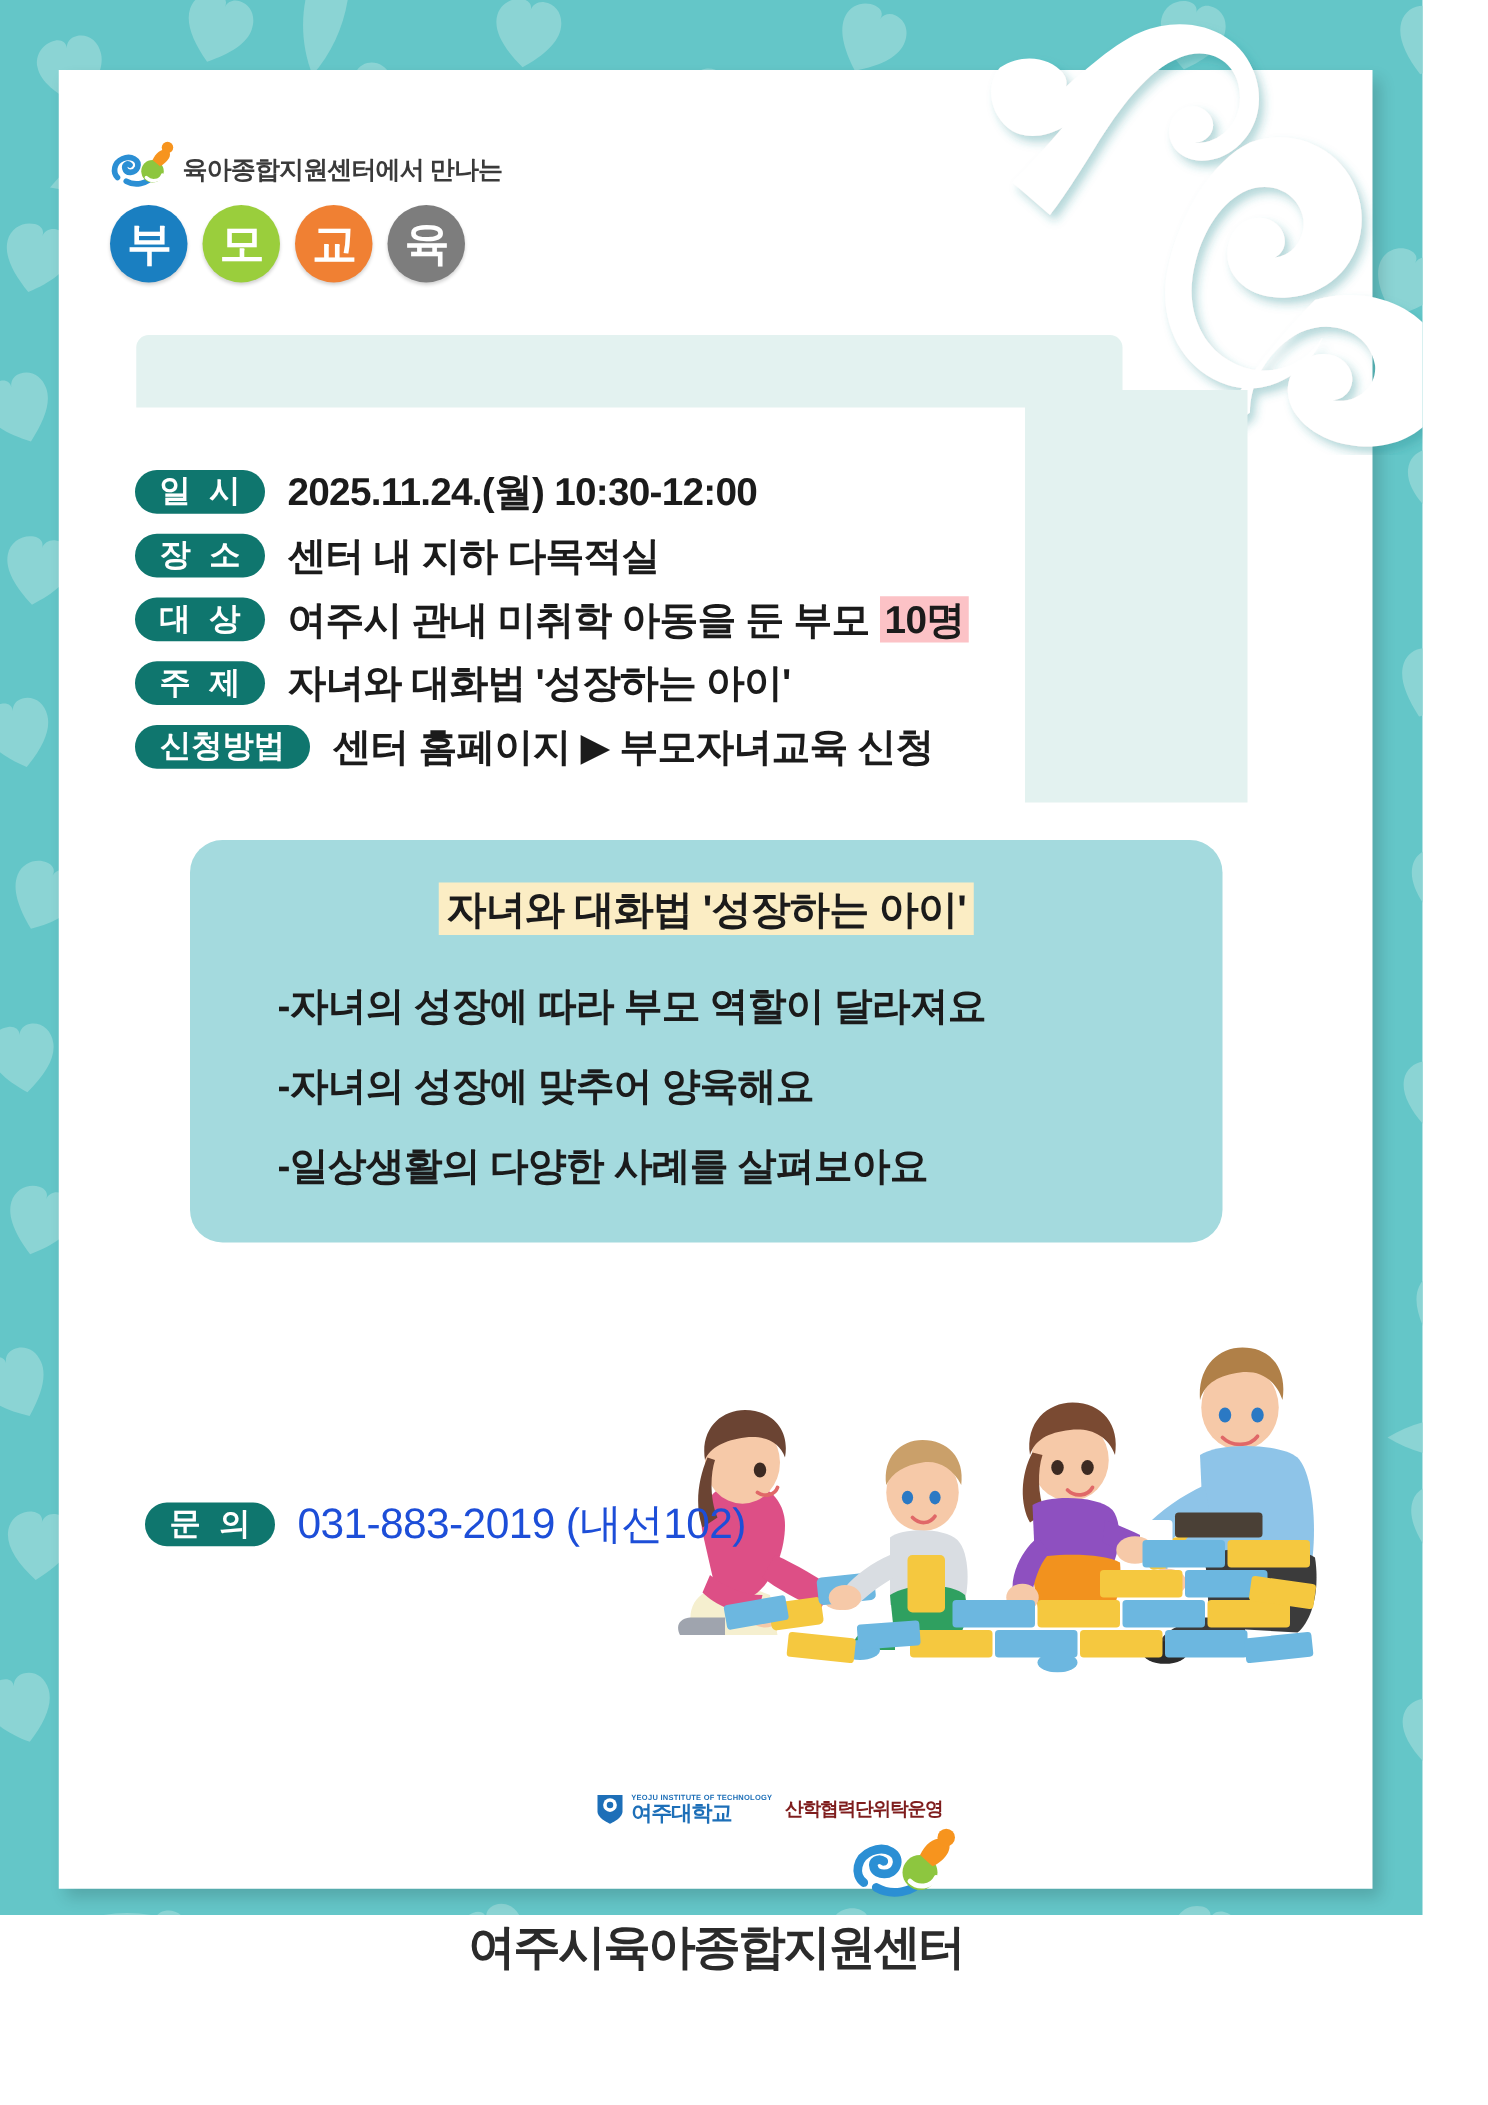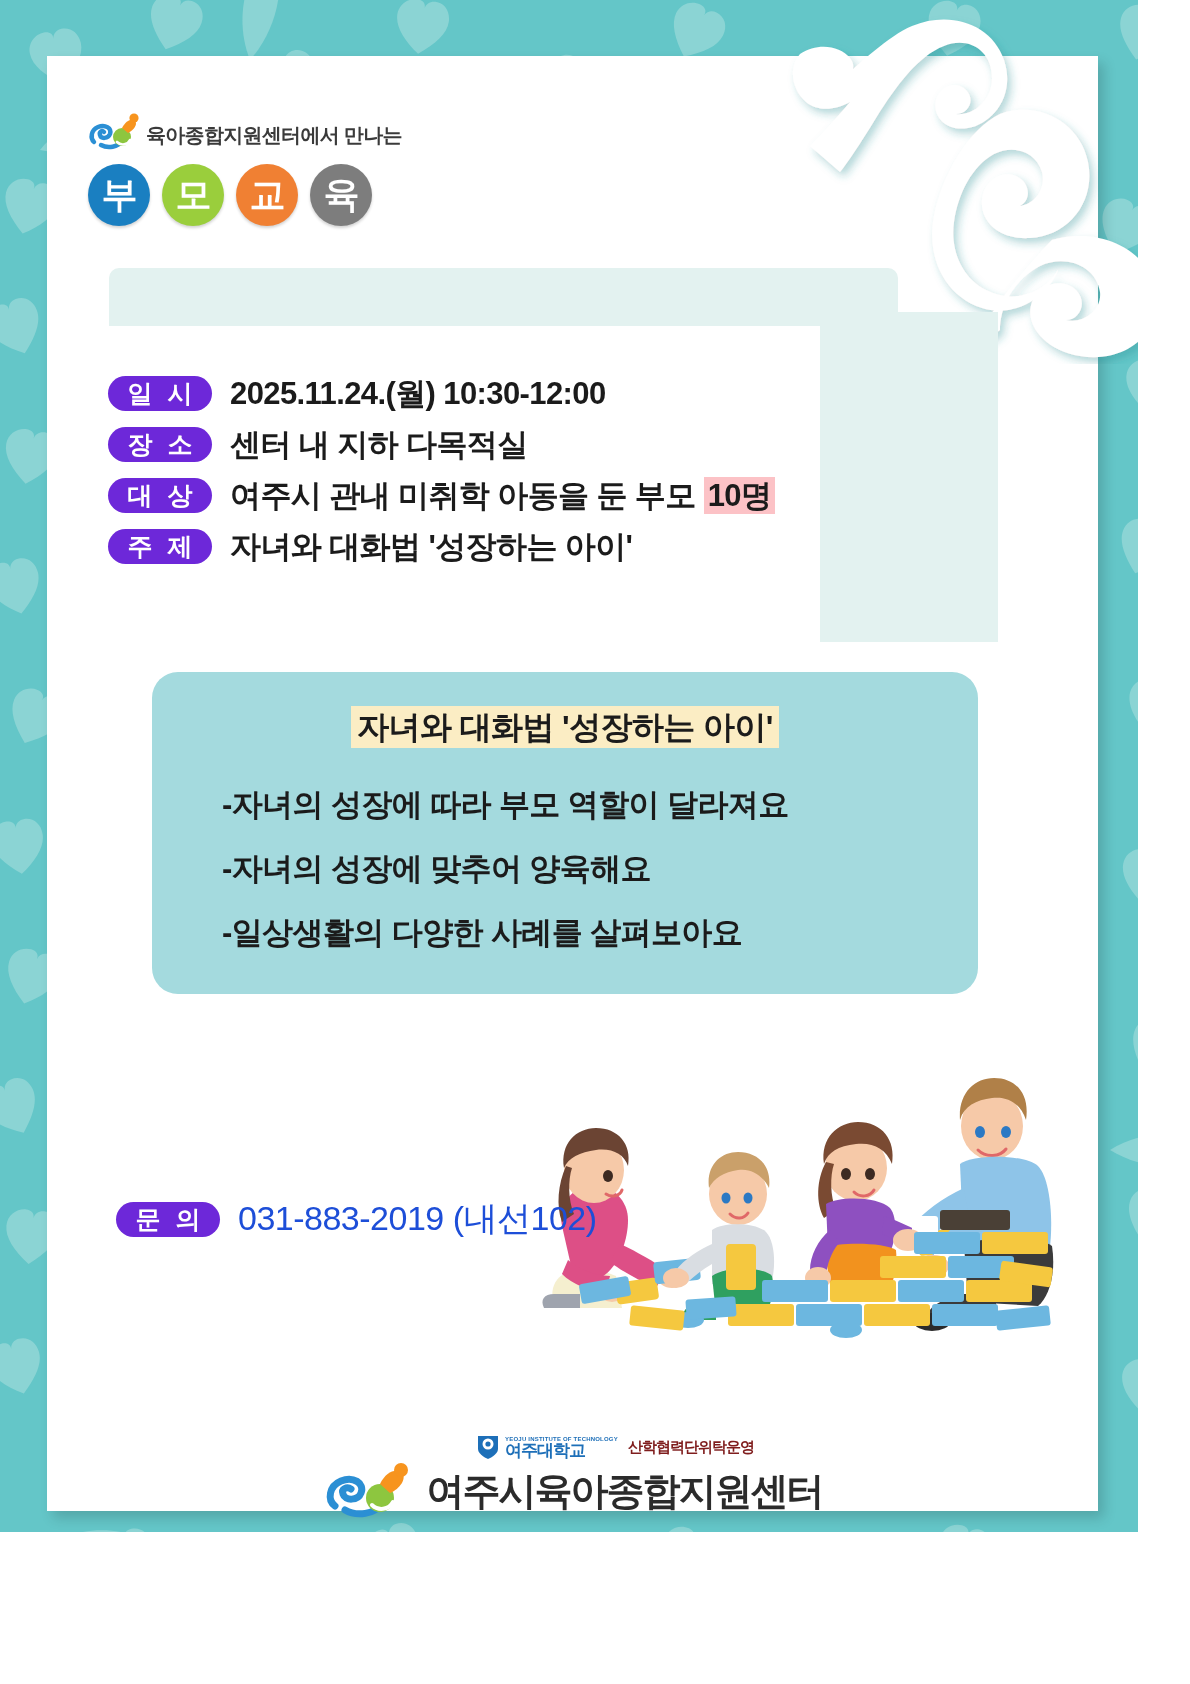--- a/index.html
+++ b/index.html
@@ -112,21 +112,21 @@
     top: 368px;
     width: 880px;
   }
   .info-row {
     display: flex;
     align-items: center;
     height: 51px;
   }
   .pill {
     flex: 0 0 auto;
-    background: #6d28d9;
+    background: #0f766e;
     color: #ffffff;
     border-radius: 20px;
     height: 35px;
     min-width: 104px;
     padding: 0 10px;
     display: flex;
     align-items: center;
     justify-content: center;
     font-size: 25px;
     font-weight: 700;
@@ -222,21 +222,21 @@
     align-items: center;
     gap: 6px;
     margin-bottom: 2px;
     margin-left: 86px;
   }
   .shield { width: 22px; height: 26px; flex: 0 0 auto; }
   .univ-stack { display: flex; flex-direction: column; line-height: 1; }
   .univ-en { font-size: 6px; font-weight: 700; color: #1d6fb8; letter-spacing: 0.2px; }
   .univ-ko { font-size: 17px; font-weight: 700; color: #1d6fb8; letter-spacing: -1px; }
   .univ-op { font-size: 15px; font-weight: 700; color: #7f1d1d; letter-spacing: -1px; margin-left: 4px; }
-  .footer-main { display: flex; align-items: center; gap: 12px; }
+  .footer-main { display: flex; align-items: flex-end; gap: 12px; flex-direction: column; }
   .sc-mark-lg { width: 92px; height: 58px; flex: 0 0 auto; }
   .footer-center-name {
     font-size: 38px;
     font-weight: 700;
     color: #2b2b2b;
     letter-spacing: -2px;
   }
 </style>
 </head>
 <body>
@@ -389,20 +389,24 @@
         <span>여주시 관내 미취학 아동을 둔 부모</span>
         <span class="hl-pink">10명</span>
       </div>
     </div>
 
     <div class="info-row">
       <div class="pill">주 제</div>
       <div class="info-val">자녀와 대화법 '성장하는 아이'</div>
     </div>
 
+    <div class="info-row">
+      <div class="pill wide">신청방법</div>
+      <div class="info-val">센터 홈페이지 ▶ 부모자녀교육 신청</div>
+    </div>
 
   </div>
 
   <div class="content-box">
     <div class="cb-title">
       <span>자녀와 대화법 '성장하는 아이'</span>
     </div>
     <div class="cb-list">
       <div class="cb-item">-자녀의 성장에 따라 부모 역할이 달라져요</div>
       <div class="cb-item">-자녀의 성장에 맞추어 양육해요</div>

